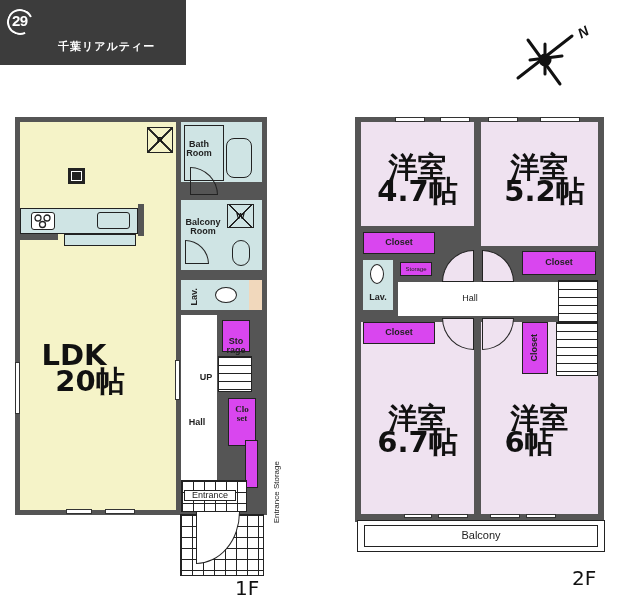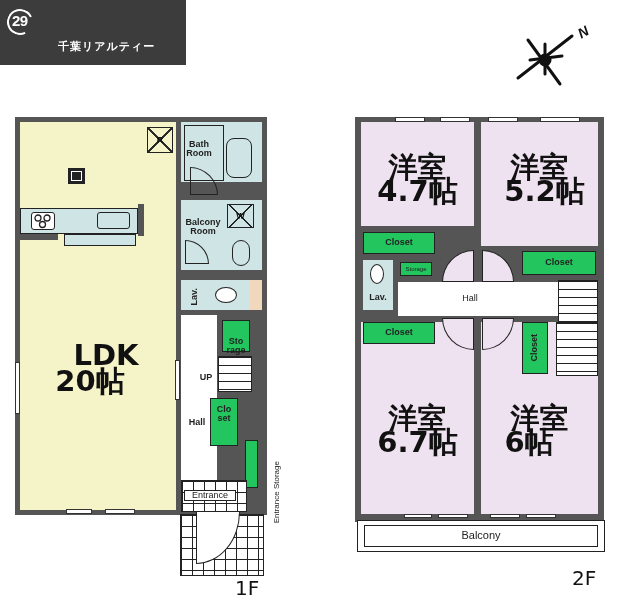--- a/index.html
+++ b/index.html
@@ -17,21 +17,21 @@
   
   .compass { left: 510px; top: 22px; width: 70px; height: 70px; }
   .compass-n { left: 578px; top: 24px; font-size: 14px; font-weight: bold; transform: rotate(-30deg); font-style: italic; }
 
   
   .wall { background: #555; }
 
   
   .ldk { background: #f5f3c8; }
   .wet { background: #cfe4e4; }
-  .wood { background: #22c55e; border: 1.5px solid #222; }
+  .wood { background: #d946ef; border: 1.5px solid #222; }
   .purple { background: #efe2f0; }
   .white { background: #ffffff; }
   .tile {
     background-color: #fff;
     background-image:
       linear-gradient(#222 1.5px, transparent 1.5px),
       linear-gradient(90deg, #222 1.5px, transparent 1.5px);
     background-size: 11px 11px;
   }
   .stairs {
@@ -91,21 +91,21 @@
   </div>
   <div class="abs" style="left:97px;top:212px;width:33px;height:17px;border:1.5px solid #222;border-radius:3px;background:#cfe4e4;"></div>
 
   <div class="abs xbox" style="left:147px;top:127px;width:26px;height:26px;">
     <span style="line-height:24px;">R</span>
   </div>
 
   <div class="abs" style="left:68px;top:168px;width:17px;height:16px;background:#222;border:1px solid #222;">
     <div style="margin:2px;width:11px;height:10px;border:1px solid #fff;"></div>
   </div>
-  <div class="big abs" style="left:36px;top:340px;width:140px;">LDK</div>
+  <div class="big abs" style="left:4px;top:340px;width:140px;">LDK</div>
   <div class="big abs" style="left:20px;top:366px;width:140px;">20帖</div>
 
   <div class="abs window" style="left:15px;top:362px;width:5px;height:52px;"></div>
   <div class="abs window" style="left:66px;top:509px;width:26px;height:5px;"></div>
   <div class="abs window" style="left:105px;top:509px;width:30px;height:5px;"></div>
   <div class="abs window" style="left:175px;top:360px;width:5px;height:40px;"></div>
 
   <div class="abs wet" style="left:181px;top:122px;width:81px;height:60px;"></div>
   <div class="abs" style="left:184px;top:125px;width:40px;height:56px;border:1.3px solid #222;"></div>
   <div class="abs fixture" style="left:226px;top:138px;width:26px;height:40px;border-radius:8px;"></div>
@@ -135,21 +135,21 @@
   <div class="abs label" style="left:186px;top:418px;width:22px;">Hall</div>
   <div class="abs label" style="left:196px;top:373px;width:20px;">UP</div>
 
   <div class="abs wood" style="left:222px;top:320px;width:28px;height:32px;">
     <div class="label" style="margin-top:16px;">Sto</div>
     <div class="label">rage</div>
   </div>
 
   <div class="abs stairs" style="left:218px;top:356px;width:34px;height:36px;border:1.3px solid #222;"></div>
 
-  <div class="abs wood" style="left:210px;top:398px;width:28px;height:48px;">
+  <div class="abs wood" style="left:228px;top:398px;width:28px;height:48px;font-family:Liberation Serif, serif;">
     <div class="label" style="margin-top:6px;">Clo</div>
     <div class="label">set</div>
   </div>
 
   <div class="abs wood" style="left:245px;top:440px;width:13px;height:48px;border-width:1px;"></div>
   <div class="abs label" style="left:222px;top:488px;width:110px;transform:rotate(-90deg);font-size:8px;font-weight:normal;">Entrance Storage</div>
 
   <div class="abs tile" style="left:181px;top:480px;width:66px;height:32px;border:1.5px solid #222;"></div>
   <div class="abs label" style="left:184px;top:490px;width:52px;background:#fff;border:1px solid #222;font-weight:normal;">Entrance</div>
   <div class="abs tile" style="left:180px;top:514px;width:84px;height:62px;border:1.5px solid #222;"></div>

